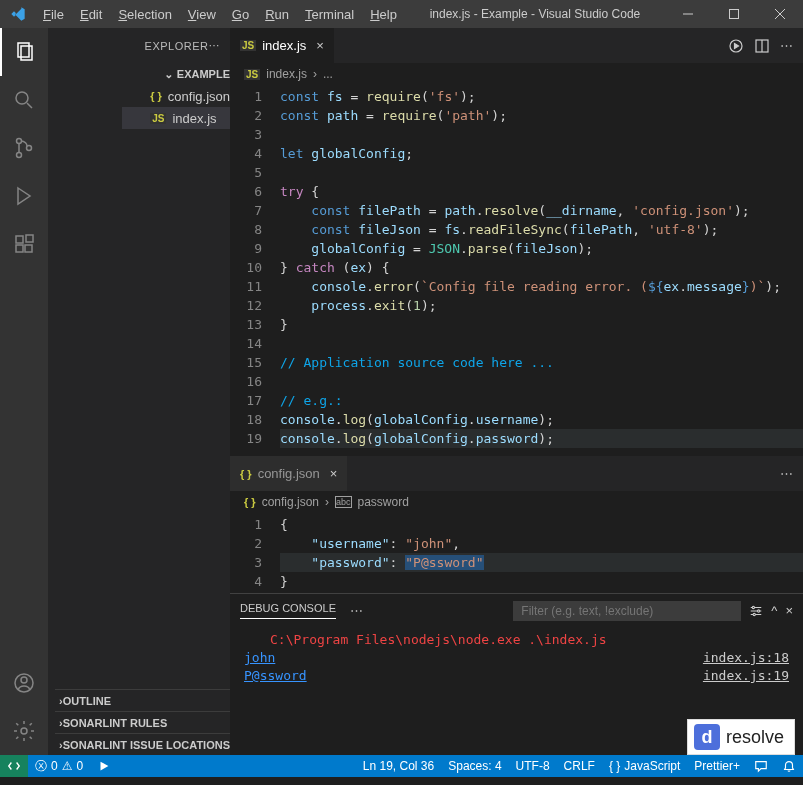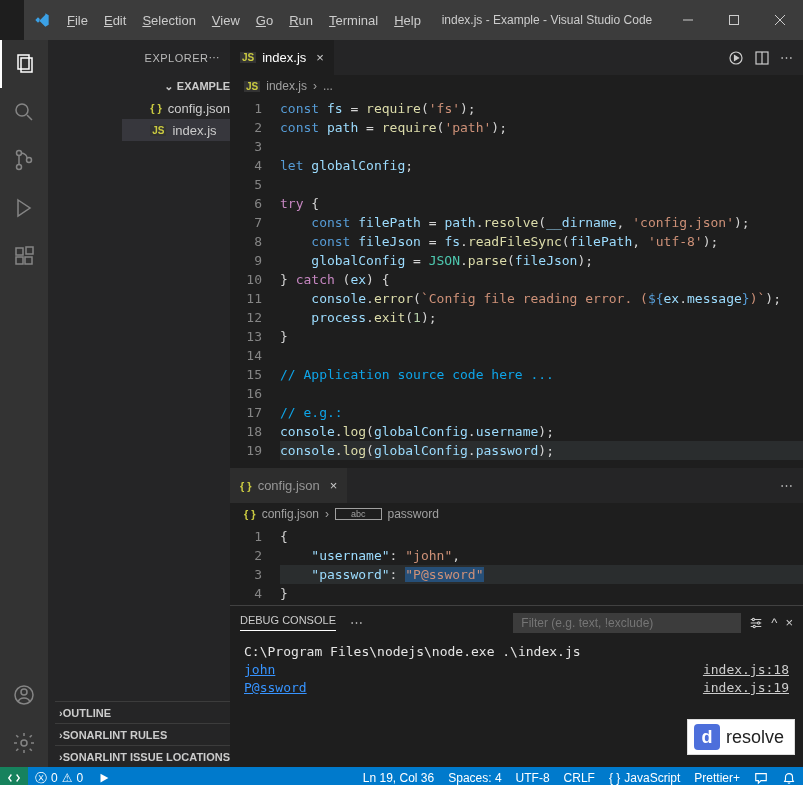--- a/index.html
+++ b/index.html
@@ -1,17 +1,17 @@
 <!DOCTYPE html>
 <html><head>
 <meta charset="utf-8">
 <style>
 * { margin:0; padding:0; box-sizing:border-box; }
 body { width:803px; height:785px; background:#1e1e1e; font-family:"Segoe UI",Arial,sans-serif; font-size:13px; color:#cccccc; overflow:hidden; }
-.titlebar { height:40px; background:#3c3c3c; display:flex; align-items:center;margin-left:24px; }
+.titlebar { height:28px; background:#3c3c3c; display:flex; align-items:center; }
 .titlebar .logo { width:35px; display:flex; justify-content:center; align-items:center; }
 .menu { display:flex; }
 .menu-item { padding:0 8px; height:29px; line-height:29px; color:#ccc; cursor:pointer; }
 .menu-item u { text-decoration:underline; }
 .title-center { flex:1; text-align:center; color:#ccc; font-size:12px; }
 .win-controls { display:flex; }
 .win-btn { width:46px; height:29px; display:flex; justify-content:center; align-items:center; color:#ccc; cursor:pointer; }
 .main { display:flex; height:727px; }
 .activity { width:48px; background:#333333; display:flex; flex-direction:column; }
 .act-btn { width:48px; height:48px; display:flex; justify-content:center; align-items:center; color:#858585; cursor:pointer; }
@@ -54,21 +54,21 @@
 .panel { border-top:1px solid #414141; background:#1e1e1e; display:flex; flex-direction:column; }
 .panel-tabs { height:33px; display:flex; align-items:center; padding:0 10px; gap:14px; }
 .ptab { font-size:11px; color:#ccc; border-bottom:1px solid #fff; padding-bottom:4px; cursor:pointer; }
 .panel-filter { margin-left:auto; display:flex; align-items:center; gap:8px; }
 .panel-filter input { background:#3c3c3c; border:none; color:#ccc; padding:3px 8px; width:228px; font-size:12px; outline:none;margin-left:22px; }
 .panel-ic { color:#ccc; cursor:pointer; }
 .panel-body { padding:4px 14px; font-family:Consolas,monospace; font-size:13px; line-height:18px; }
 .panel-body .link { color:#3794ff; text-decoration:underline; }
 .panel-line { display:flex; justify-content:space-between; }
 .panel-line .loc { color:#ccc; text-decoration:underline; }
-.panel-cmd { color:#e5e5e5; }
+.panel-cmd { color:#ef4444;margin-left:26px; }
 .statusbar { height:22px; background:#007acc; display:flex; align-items:center; color:#fff; font-size:12px; }
 .sb-item { padding:0 7px; display:flex; align-items:center; gap:4px; cursor:pointer; height:22px; }
 .sb-fill2 { flex:1; }
 .brand { position:absolute; right:8px; bottom:30px; background:#fff; color:#222; display:flex; align-items:center; gap:6px; padding:4px 10px 4px 6px; border:1px solid #ddd; font-size:18px; }
 .brand .d { background:#4d6fdb; color:#fff; width:26px; height:26px; border-radius:4px; display:flex; align-items:center; justify-content:center; font-weight:bold; }
 svg { display:block; }
 .sel { background:#264f78; }
 </style>
 </head>
 <body>
@@ -253,21 +253,21 @@
         </div>
         <div class="tabbar-fill"></div>
         <div class="tabbar-actions">
             <span>⋯</span>
           </div>
       </div>
       <div class="breadcrumb">
         <span class="ic-json">{ }</span>
         <span>config.json</span>
         <span>›</span>
-        <span style="border:1px solid #a0a0a0;padding:0 15px;font-size:9px;">abc</span>
+        <span style="border:1px solid #a0a0a0;padding:0 0;font-size:9px;">abc</span>
         <span>password</span>
       </div>
       <div class="code-area" style="height:80px;flex:none;">
         <div class="gutter" id="gutter2">
             <div>1</div>
             <div>2</div>
             <div>3</div>
             <div>4</div>
           </div>
         <div class="code-lines" id="code2"><div><span class="pn">{</span></div><div><span class="pn">    </span><span class="vr">"username"</span><span class="pn">: </span><span class="str">"john"</span><span class="pn">,</span></div><div class="hl-line"><span class="pn">    </span><span class="vr">"password"</span><span class="pn">: </span><span class="str sel">"P@ssword"</span></div><div><span class="pn">}</span></div></div>

